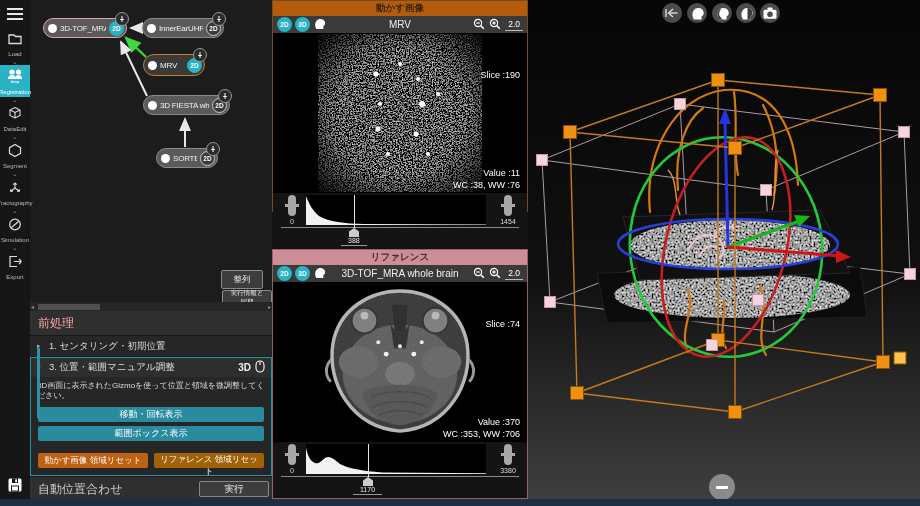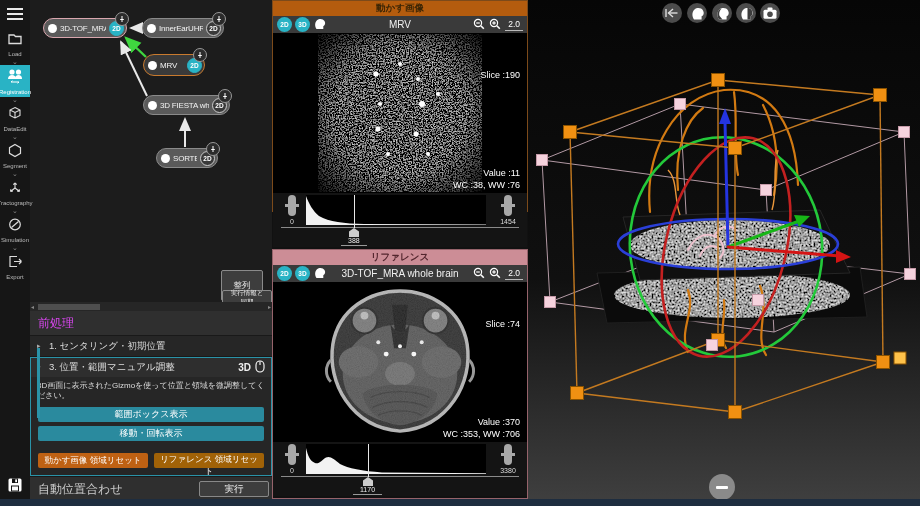--- a/index.html
+++ b/index.html
@@ -26,32 +26,32 @@
         display:flex;align-items:center;padding:0 2px 0 4px;gap:3px;box-sizing:border-box;cursor:pointer;}
   .ndot{width:9px;height:9px;border-radius:50%;background:#fff;flex:none;}
   .nlabel{font-size:8px;color:#f2f2f2;white-space:nowrap;overflow:hidden;flex:1;letter-spacing:-0.2px;}
   .nbadge{width:15px;height:15px;border-radius:50%;border:1px solid #ccc;color:#fff;font-size:6.5px;font-weight:bold;
           display:flex;align-items:center;justify-content:center;flex:none;box-sizing:border-box;background:#3a3a3a;}
   .nbadge.cyan{background:#29b3c5;border-color:#29b3c5;}
   .npin{position:absolute;top:-7px;right:-3px;width:12px;height:12px;border-radius:50%;background:#2b2b2b;
         border:1px solid #999;display:flex;align-items:center;justify-content:center;}
   .gbtn{position:absolute;background:#3d3d3d;border:1px solid #8a8a8a;color:#eee;
         display:flex;align-items:center;justify-content:center;border-radius:2px;cursor:pointer;}
-  #btn-align{right:9px;top:270px;width:42px;height:31px;font-size:8.5px;}
+  #btn-align{right:9px;top:270px;width:42px;height:19px;font-size:8.5px;}
   #btn-sync{right:0;top:290px;width:50px;height:15px;font-size:6.5px;}
   .hscroll{position:absolute;left:0;right:0;top:302px;height:9px;background:#262626;}
   .hs-arrow{position:absolute;top:1px;font-size:6px;color:#888;}
   .hs-arrow.l{left:1px;} .hs-arrow.r{right:1px;}
   .hs-thumb{position:absolute;left:8px;top:1.5px;width:62px;height:6px;background:#4e4e4e;cursor:pointer;}
   .vthumb{position:absolute;left:7px;top:348px;width:3px;height:70px;background:#2a93a8;z-index:4;cursor:pointer;}
 
   
   .panel-body{position:absolute;left:0;right:0;top:311px;bottom:0;background:#232323;}
   .p-header{height:24px;background:#2f2f2f;display:flex;align-items:center;padding:0 8px;font-size:12px;
-            color:#d946ef;border-bottom:1px solid #191919;}
+            color:#fca5a5;border-bottom:1px solid #191919;}
   .step-row{height:20px;display:flex;align-items:center;gap:5px;padding:0 7px;font-size:9.5px;color:#ddd;
             border-bottom:1px solid #191919;background:#262626;cursor:pointer;}
   .arrow{color:#aaa;font-size:7px;width:7px;flex:none;}
   .sec3{border:1px solid #2a93a8;background:#262626;box-sizing:border-box;}
   .sec3-head{height:19px;display:flex;align-items:center;gap:5px;padding:0 6px;font-size:9.5px;background:#2e2e2e;cursor:pointer;}
   .sec3-mode{margin-left:auto;font-size:10px;font-weight:bold;color:#eee;display:flex;align-items:center;gap:4px;}
   .instruction{font-size:8px;color:#ddd;padding:4px 6px 2px;line-height:1.25;}
   .tealbtn{display:block;margin:4px 7px;height:15px;width:calc(100% - 14px);background:#2a8a9e;border:none;
            color:#fff;font-size:9px;border-radius:2px;cursor:pointer;}
   .half-row{display:flex;gap:6px;margin:12px 7px 7px;}
@@ -281,22 +281,22 @@
           <span>3. 位置・範囲マニュアル調整</span>
           <span class="sec3-mode">
             <span>3D</span>
             <span><svg width="10" height="13">
                   <rect x="1" y="1" width="8" height="11" rx="4" stroke="#fff" fill="none" stroke-width="1.1"></rect>
                   <line x1="5" y1="1.5" x2="5" y2="5" stroke="#fff" stroke-width="1.1"></line>
                 </svg></span>
           </span>
         </div>
         <div class="instruction">3D画面に表示されたGizmoを使って位置と領域を微調整してください。</div>
+        <button class="tealbtn">移動・回転表示</button>
         <button class="tealbtn">範囲ボックス表示</button>
-        <button class="tealbtn">移動・回転表示</button>
         <div class="half-row">
           <button class="halfbtn orange">動かす画像 領域リセット</button>
           <button class="halfbtn pink">リファレンス 領域リセット</button>
         </div>
       </div>
       <div class="auto-head">
         <span>自動位置合わせ</span>
         <button class="run-btn">実行</button>
       </div>
 

